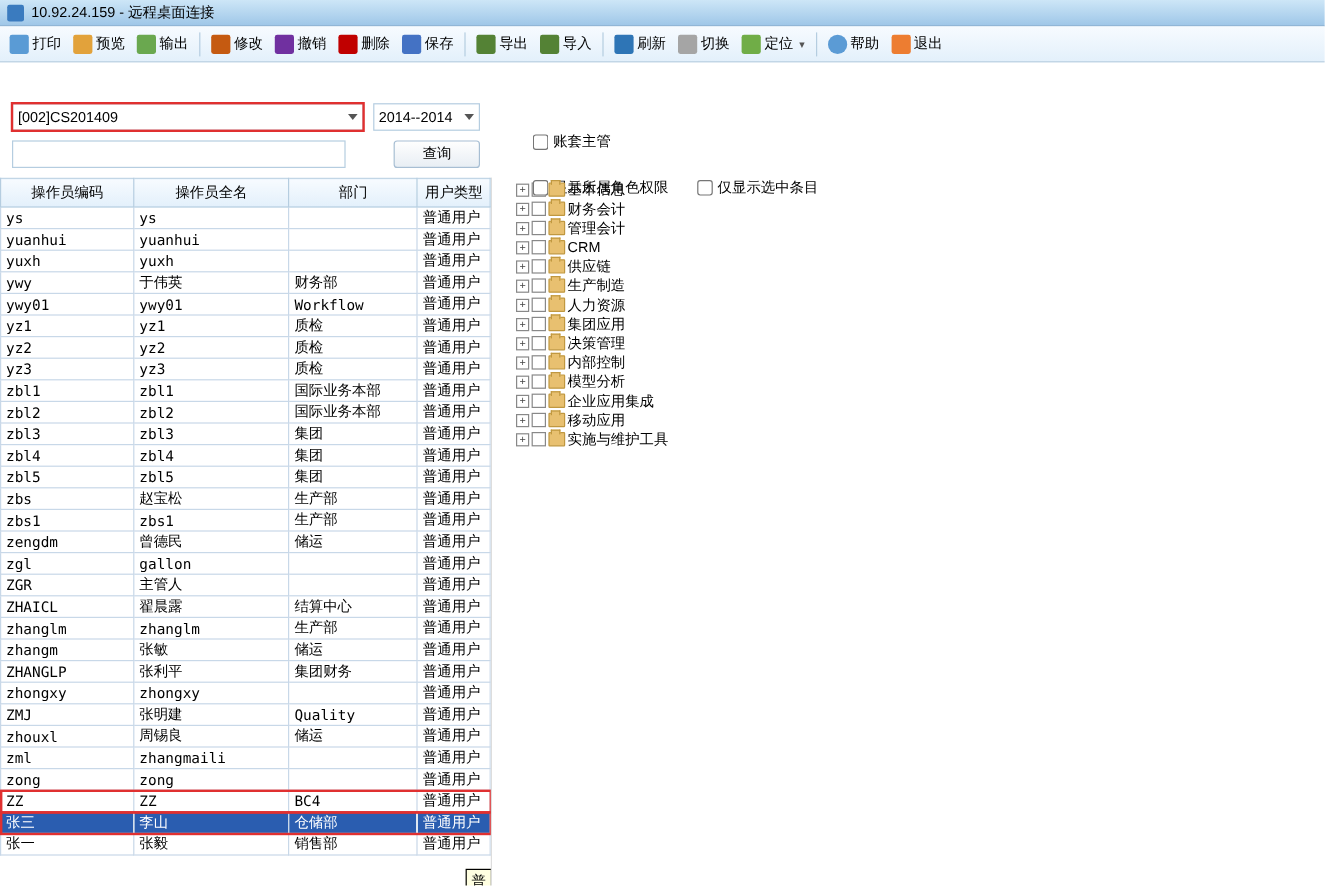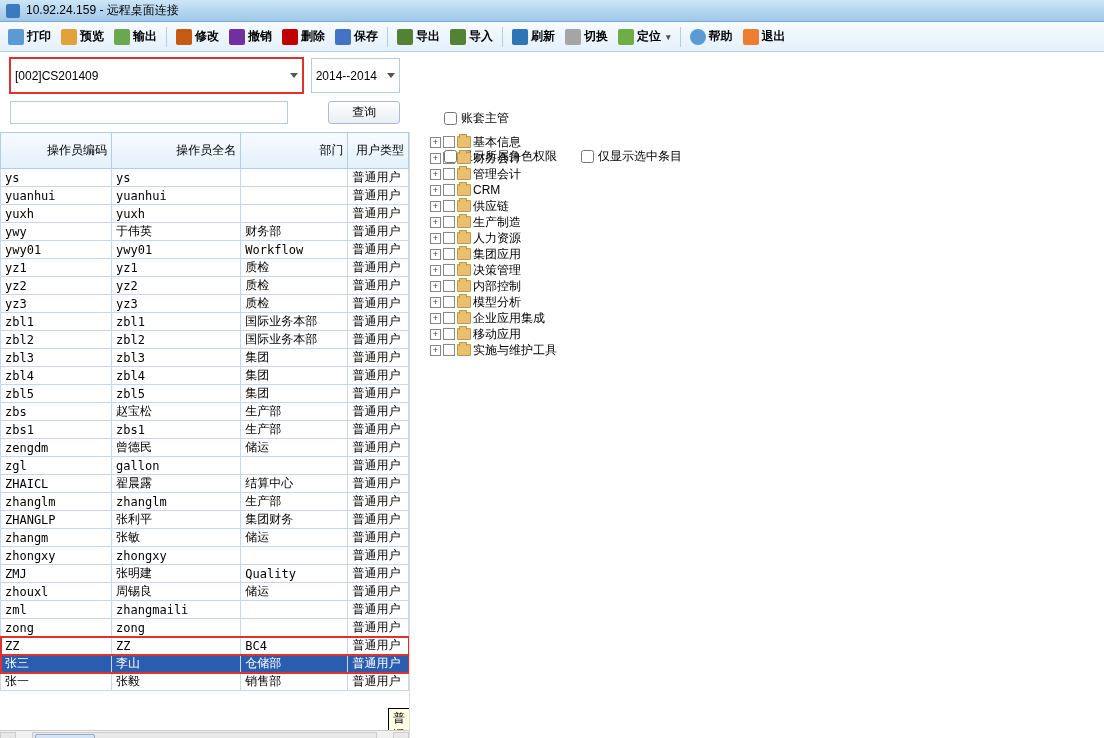--- a/index.html
+++ b/index.html
@@ -1,33 +1,33 @@
 <!DOCTYPE html>
 <html><head>
 <meta charset="utf-8">
 <style>
 * { margin: 0; padding: 0; box-sizing: border-box; font-family: "Microsoft YaHei", SimSun, Arial, sans-serif; font-size: 12px; }
 body { background: #fff; width: 1104px; height: 738px; overflow: hidden; }
 .title-bar { background: linear-gradient(to bottom, #cde6f7, #9fc7e8); height: 22px; display: flex; align-items: center; padding: 0 6px; color: #000; border-bottom: 1px solid #7ba7ce; }
 .title-bar .ico { width: 14px; height: 14px; background: #3a7bbf; border-radius: 2px; margin-right: 6px; display:inline-block; }
-.toolbar { background: linear-gradient(to bottom, #f7fbff, #e3f0fb); height: 30px; border-bottom: 1px solid #b5cde0; display: flex; align-items: center; padding: 0 4px; gap: 2px; font-weight: bold; }
+.toolbar { background: linear-gradient(to bottom, #f7fbff, #e3f0fb); height: 30px; border-bottom: 1px solid #b5cde0; display: flex; align-items: center; padding: 0 4px; gap: 2px; }
 .tb-btn { display: flex; align-items: center; padding: 2px 4px; cursor: pointer; border-radius: 2px; gap: 3px; }
 .tb-sep { width: 1px; height: 20px; background: #b5cde0; margin: 0 3px; }
 .tb-ico { width: 16px; height: 16px; display:inline-block; border-radius: 2px; }
 .filter-row { padding: 6px 10px 4px 10px; display: flex; align-items: center; gap: 8px; }
-.combo { height: 35px; border: 1px solid #b5cde0; background: #fff; display: flex; align-items: center; justify-content: space-between; padding: 0 4px; }
+.combo { height: 23px; border: 1px solid #b5cde0; background: #fff; display: flex; align-items: center; justify-content: space-between; padding: 0 4px; margin-top: 28px; }
 .combo.red-box { outline: 2px solid #e03030; outline-offset: -1px; }
 .combo .arrow { width: 0; height: 0; border-left: 4px solid transparent; border-right:4px solid transparent; border-top:5px solid #555; }
 .btn-query { width: 76px; height: 23px; background: linear-gradient(to bottom,#fefefe,#e8eef4); border:1px solid #a7bed3; border-radius:3px; cursor:pointer; }
 .chk-row { display:flex; align-items:center; gap:4px; }
 .content { display:flex; height: calc(100% - 22px - 30px - 70px); }
 .left-pane { width: 410px; display:flex; flex-direction:column; border-right:1px solid #ddd; }
 .grid { flex:1; overflow:hidden; position:relative; }
 .grid table { border-collapse: collapse; width: 100%; table-layout:fixed; }
-.grid th { background: linear-gradient(to bottom,#f7fbff,#e3f0fb); border:1px solid #b5cde0; height:36px; text-align:right; padding:0 4px; font-weight:normal; }
+.grid th { background: linear-gradient(to bottom,#f7fbff,#e3f0fb); border:1px solid #b5cde0; height:24px; text-align:center; padding:0 4px; font-weight:normal; }
 .grid td { border:1px solid #c8d8e8; height:18px; padding:0 4px; white-space:nowrap; overflow:hidden; font-family: "SimSun", monospace; }
 .grid tbody tr.selected td { background:#2a5db0; color:#fff; }
 .red-row-outline { outline: 2px solid #e03030; outline-offset:-1px; }
 .hscroll { height:18px; background:#f0f0f0; border-top:1px solid #ccc; display:flex; align-items:center; }
 .hscroll .track { flex:1; height:16px; background:#e8e8e8; border:1px solid #ccc; position:relative; margin:0 16px; }
 .hscroll .thumb { position:absolute; left:2px; top:1px; height:12px; width:60px; background:linear-gradient(to bottom,#d8e8f8,#b8d0e8); border:1px solid #9ab; border-radius:2px; }
 .hscroll .arr { width:16px; height:16px; background:#e8e8e8; border:1px solid #ccc; display:flex; align-items:center; justify-content:center; font-size:9px; color:#555; }
 .right-pane { flex:1; padding: 0 0 0 20px; }
 .tree { margin-top: 2px; }
 .tree-node { display:flex; align-items:center; height:16px; gap:2px; margin:0; }
@@ -265,41 +265,47 @@
               <td>储运</td>
               <td>普通用户</td>
             </tr>
             <tr>
               <td>zgl</td>
               <td>gallon</td>
               <td></td>
               <td>普通用户</td>
             </tr>
             <tr>
+              <td>ZGR</td>
+              <td>主管人</td>
+              <td></td>
+              <td>普通用户</td>
+            </tr>
+            <tr>
               <td>ZHAICL</td>
               <td>翟晨露</td>
               <td>结算中心</td>
               <td>普通用户</td>
             </tr>
             <tr>
               <td>zhanglm</td>
               <td>zhanglm</td>
               <td>生产部</td>
               <td>普通用户</td>
             </tr>
             <tr>
+              <td>zhangm</td>
+              <td>张敏</td>
+              <td>储运</td>
+              <td>普通用户</td>
+            </tr>
+            <tr>
               <td>ZHANGLP</td>
               <td>张利平</td>
               <td>集团财务</td>
-              <td>普通用户</td>
-            </tr>
-            <tr>
-              <td>zhangm</td>
-              <td>张敏</td>
-              <td>储运</td>
               <td>普通用户</td>
             </tr>
             <tr>
               <td>zhongxy</td>
               <td>zhongxy</td>
               <td></td>
               <td>普通用户</td>
             </tr>
             <tr>
               <td>ZMJ</td>

